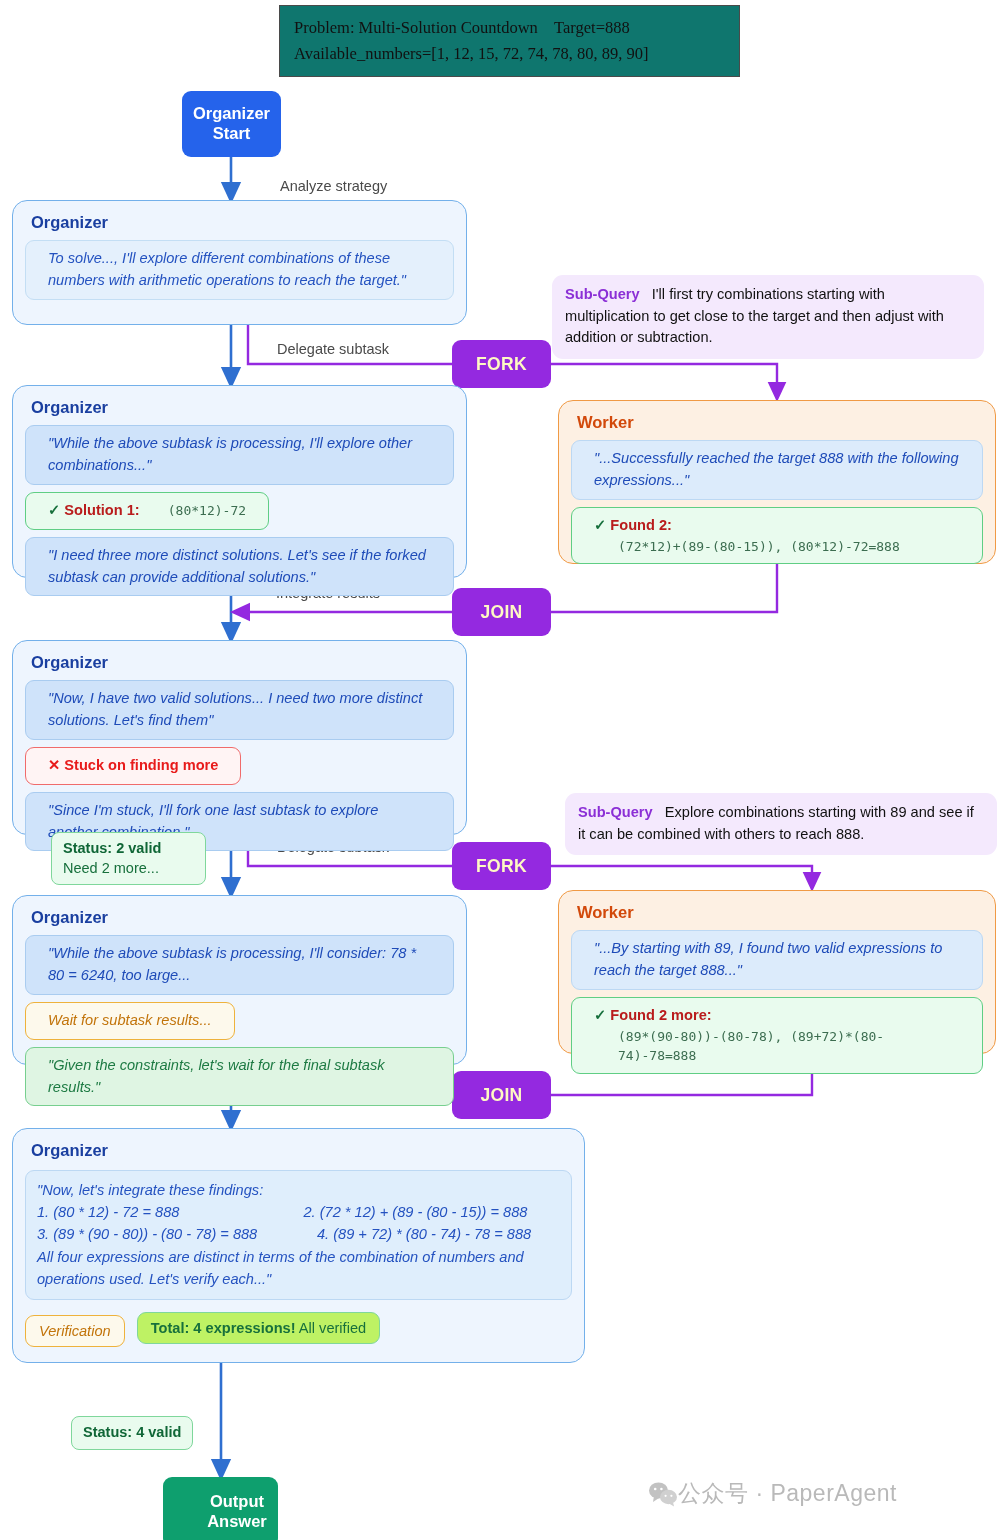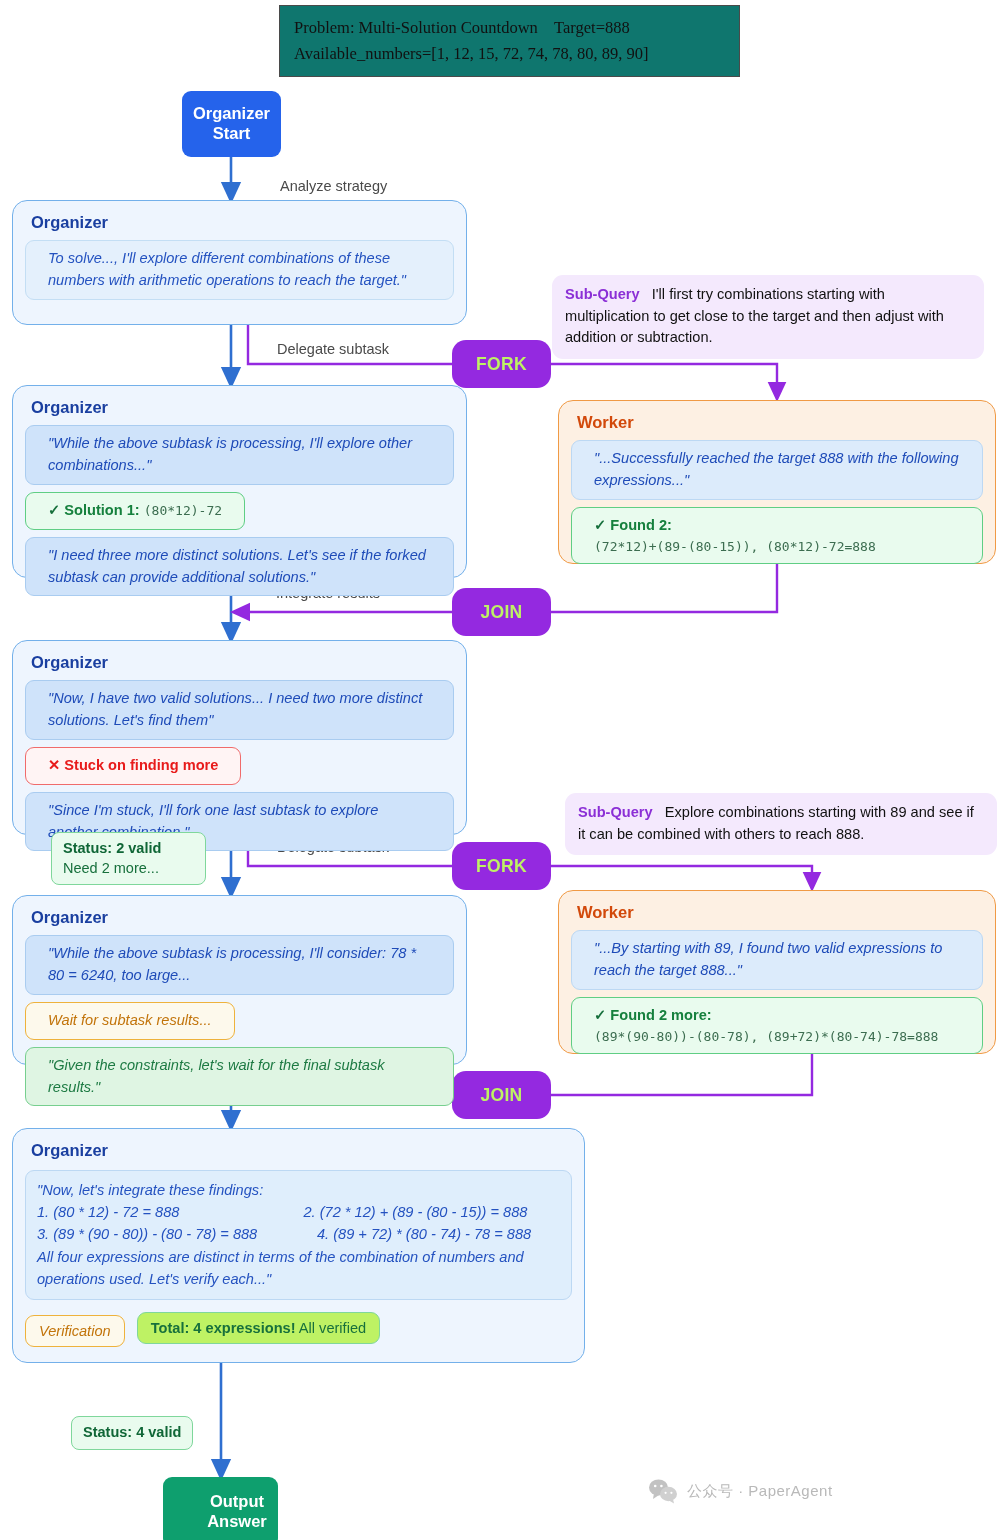--- a/index.html
+++ b/index.html
@@ -47,24 +47,24 @@
     box-sizing:border-box;
   }
   .term-start{ left:182px; top:91px; width:99px; height:66px; background:#2563eb; }
   .term-end{ left:163px; top:1477px; width:115px; height:70px; background:#0e9f6e;padding-left:33px; }
 
   
   .pill{
     position:absolute;
     display:flex;align-items:center;justify-content:center;
     background:#9429e0;
-    color:#bef264;
+    color:#fef9c3;
     font-weight:bold;
     font-size:17.5px;
-    border-radius:14px;
+    border-radius:9px;
     box-sizing:border-box;
     letter-spacing:0.3px;
   }
   .fork1{ left:452px; top:340px; width:99px; height:48px; }
   .join1{ left:452px; top:588px; width:99px; height:48px; }
   .fork2{ left:452px; top:842px; width:99px; height:48px; }
   .join2{ left:452px; top:1071px; width:99px; height:48px; }
 
   
   .edge-label{
@@ -152,23 +152,24 @@
     font-style:normal;
     display:inline-block;
     margin-bottom:7px;
   }
   .mono{
     font-family:"DejaVu Sans Mono", monospace;
     font-size:13px;
     color:#3a3a3a;
     font-style:normal;
     font-weight:normal;
+    margin-left:24px;
   }
   .ok .mono{ color:#3c6d50; }
-  .sol-label{ font-weight:bold; color:#15803d;text-align:right; }
+  .sol-label{ font-weight:bold; color:#b91c1c;text-align:right; }
   .check{ color:#17703c; font-weight:bold; }
   .xmark{ color:#e81b1b; font-weight:bold; }
 
   
   #org1{ left:12px; top:200px; width:455px; height:125px; }
   #org2{ left:12px; top:385px; width:455px; height:193px; }
   #org3{ left:12px; top:640px; width:455px; height:195px; }
   #org4{ left:12px; top:895px; width:455px; height:170px; }
   #org5{ left:12px; top:1128px; width:573px; height:235px; }
   #worker1{ left:558px; top:400px; width:438px; height:164px; }
@@ -245,23 +246,23 @@
   .findings .grid2{
     display:grid;
     grid-template-columns:1fr 1fr;
     column-gap:10px;
   }
 
   
   .watermark{
     position:absolute;
     left:648px; top:1478px;
-    display:flex; align-items:center; gap:9px;
+    display:flex; align-items:center; 
     color:#b9b9b9;
-    font-size:15px;
+    font-size:23px;
     letter-spacing:0.5px;
   }
 </style>
 </head>
 <body>
 
 <div id="stage">
 
   <svg id="wires" viewBox="0 0 997 1540">
     <defs>

